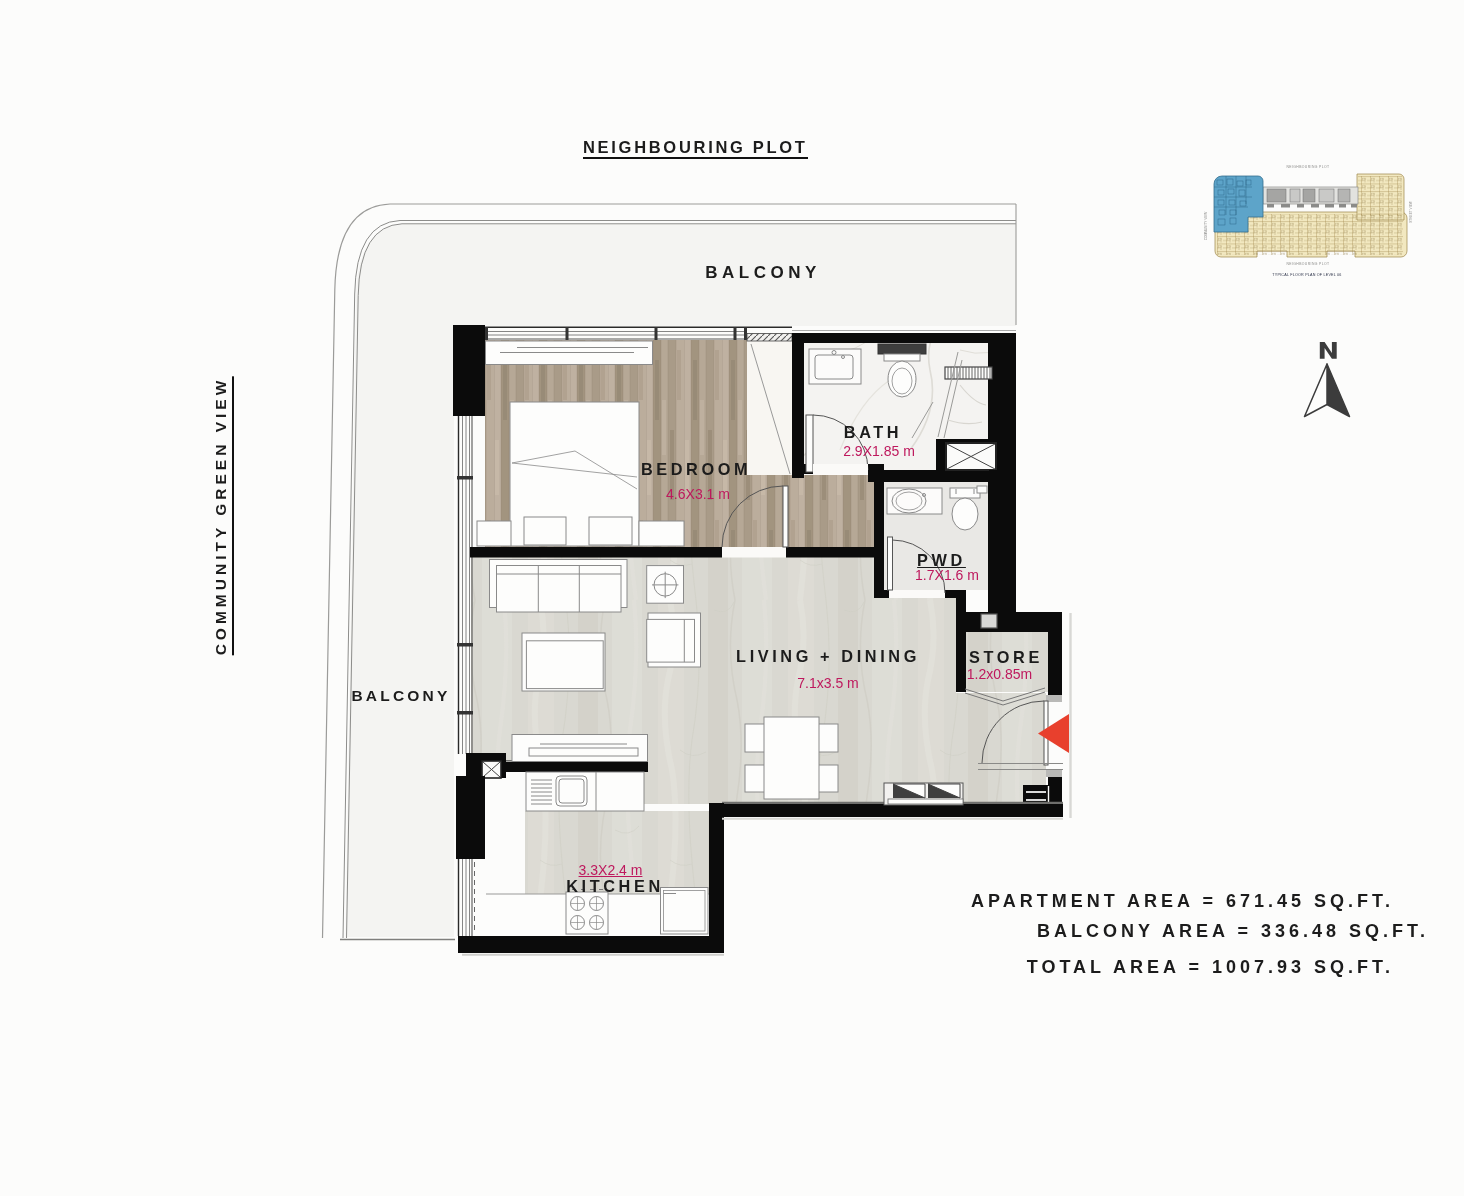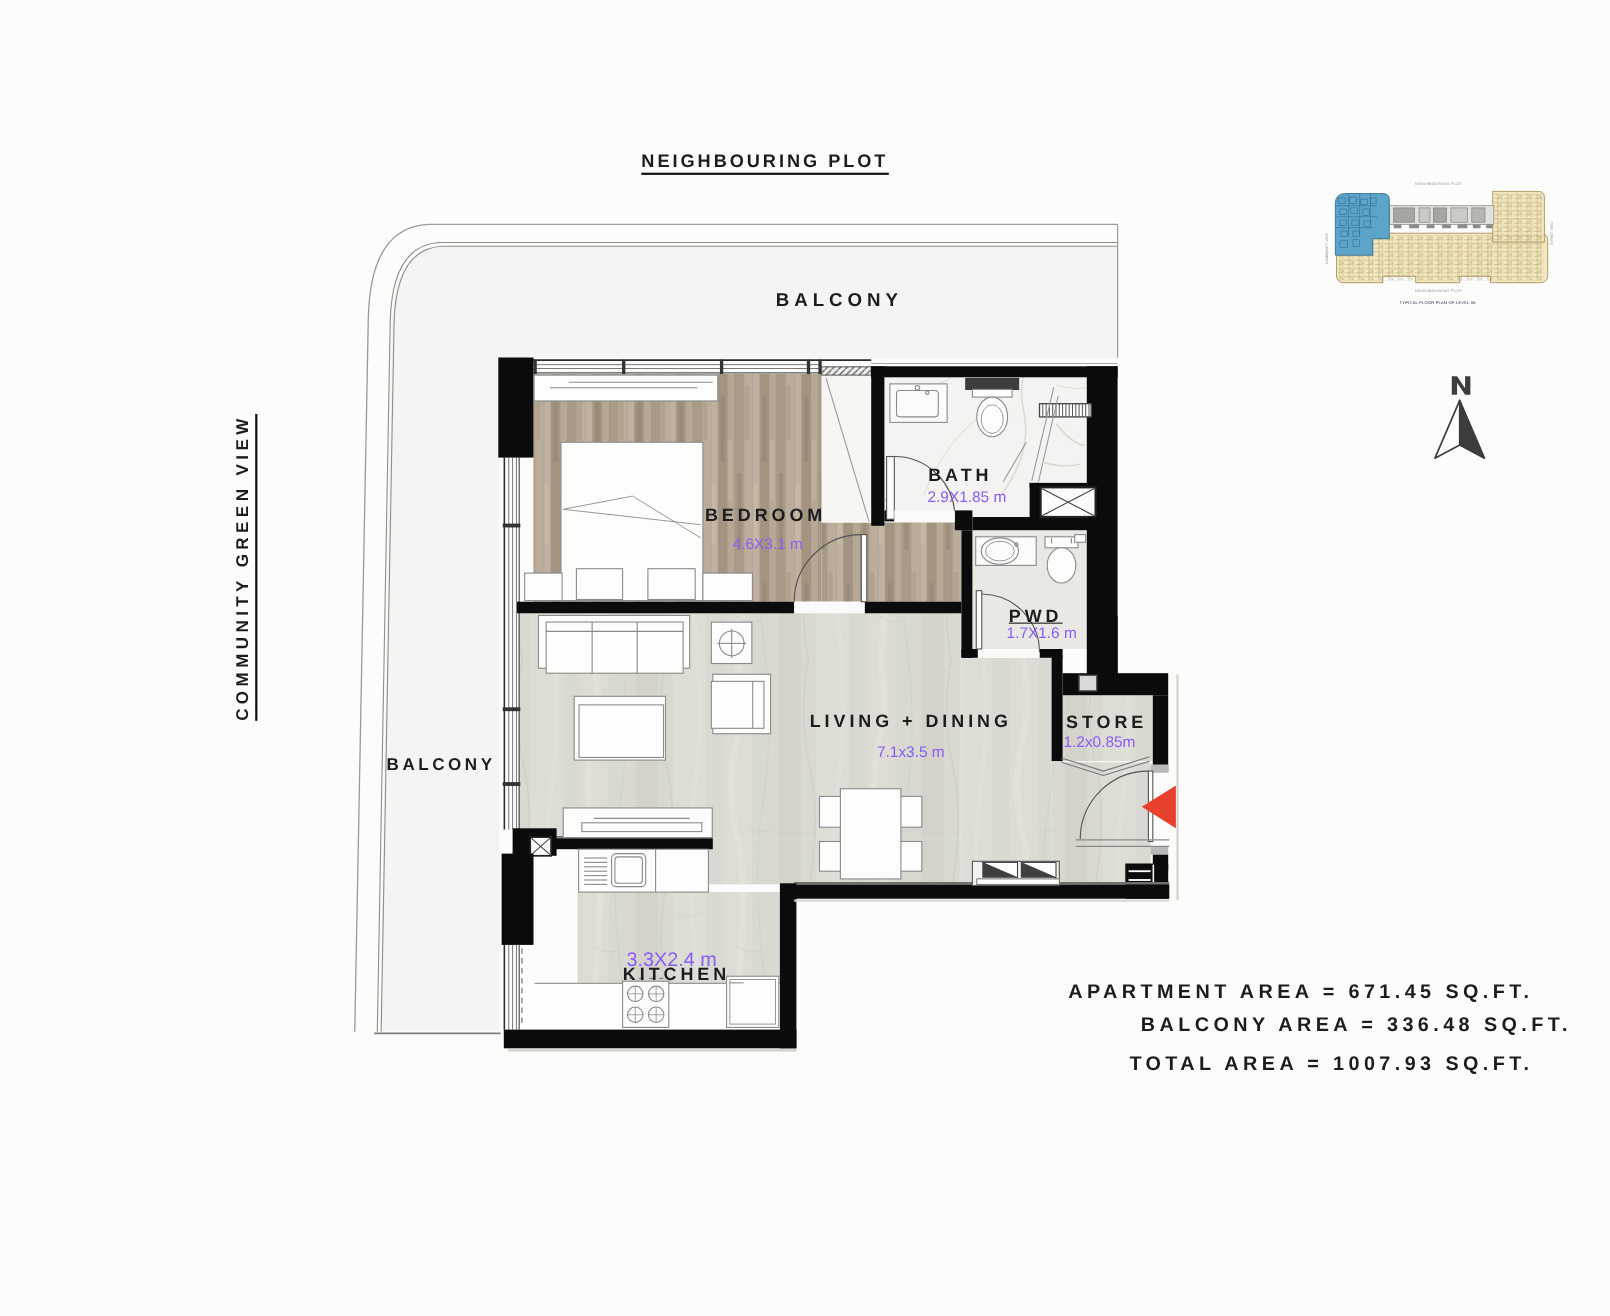--- a/index.html
+++ b/index.html
@@ -1,20 +1,20 @@
 <!DOCTYPE html>
 <html><head>
 <meta charset="utf-8">
 <style>
   html,body{margin:0;padding:0;}
   body{width:1464px;height:1196px;background:#fcfcfb;font-family:"Liberation Sans",sans-serif;overflow:hidden;}
   #page{position:relative;width:1464px;height:1196px;}
   svg{position:absolute;left:0;top:0;}
   .lbl{position:absolute;font-weight:bold;color:#1c1c1c;white-space:nowrap;opacity:0.999;}
-  .dim{position:absolute;font-weight:normal;color:#8b5cf6;white-space:nowrap;opacity:0.999;}
+  .dim{position:absolute;font-weight:normal;color:#be185d;white-space:nowrap;opacity:0.999;}
 </style>
 </head>
 <body>
 <div id="page">
 <svg width="1464" height="1196" viewBox="0 0 1464 1196">
 <defs>
   <pattern id="wood" width="38" height="170" patternUnits="userSpaceOnUse">
     <rect width="38" height="170" fill="#b2a494"></rect>
     <rect x="0" width="7" height="170" fill="#bfb1a1"></rect>
     <rect x="7" width="8" height="170" fill="#a2947f"></rect>
@@ -516,20 +516,20 @@
 <div class="lbl" style="left:941.5px;top:551px;transform:translateX(-50%);font-size:16.3px;letter-spacing:3.6px;text-decoration:underline;">PWD</div>
 <div class="dim" style="left:947px;top:567.3px;transform:translateX(-50%);font-size:14px;">1.7X1.6 m</div>
 
 <div class="lbl" style="left:828px;top:646.5px;transform:translateX(-50%);font-size:16.3px;letter-spacing:3.6px;">LIVING + DINING</div>
 <div class="dim" style="left:828px;top:675px;transform:translateX(-50%);font-size:14px;text-align:center;">7.1x3.5 m</div>
 
 <div class="lbl" style="left:1006px;top:647.5px;transform:translateX(-50%);font-size:16.3px;letter-spacing:3.6px;">STORE</div>
 <div class="dim" style="left:999.5px;top:666.3px;transform:translateX(-50%);font-size:14px;">1.2x0.85m</div>
 
 <div class="lbl" style="left:615px;top:840.5px;transform:translateX(-50%);font-size:16.3px;letter-spacing:3.6px;margin-top:36px;">KITCHEN</div>
-<div class="dim" style="left:610.5px;top:862.3px;transform:translateX(-50%);font-size:18px;">3.3X2.4 m</div>
+<div class="dim" style="left:610.5px;top:862.3px;transform:translateX(-50%);font-size:14px;text-decoration:underline;">3.3X2.4 m</div>
 
 <div class="lbl" style="left:1394px;top:890.5px;transform:translateX(-100%);font-size:18px;letter-spacing:4px;">APARTMENT AREA = 671.45 SQ.FT.</div>
 
 <div class="lbl" style="left:1394px;top:921px;transform:translateX(-100%);font-size:18px;letter-spacing:4px;margin-left:35px;">BALCONY AREA = 336.48 SQ.FT.</div>
 
 <div class="lbl" style="left:1394px;top:957px;transform:translateX(-100%);font-size:18px;letter-spacing:4px;">TOTAL AREA = 1007.93 SQ.FT.</div>
 </div>
 
 </body></html>

